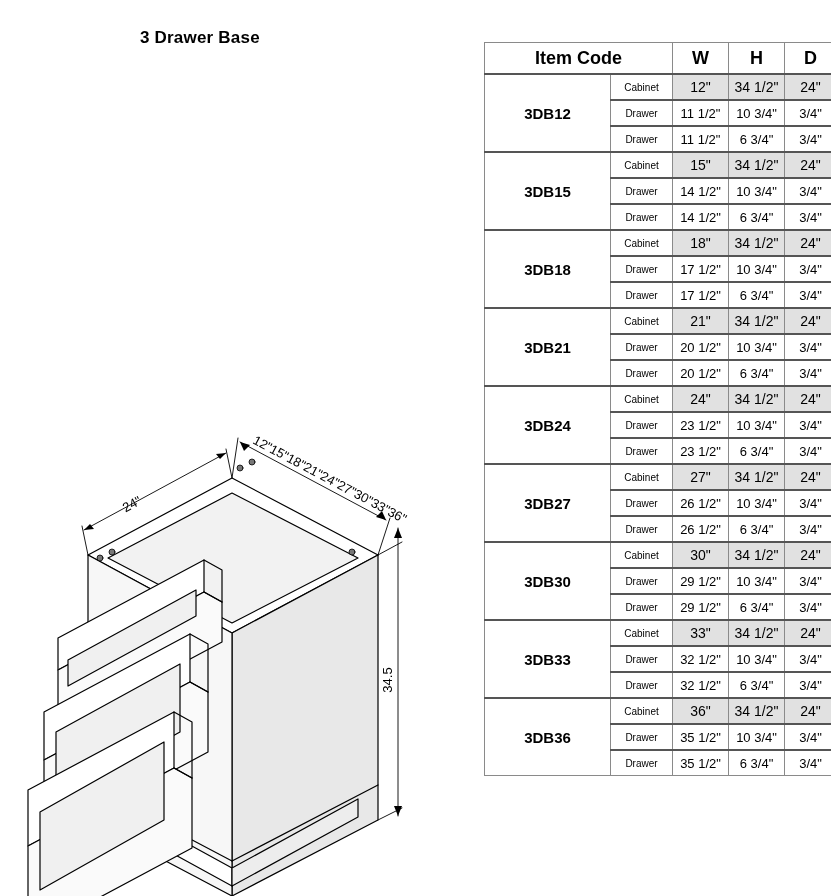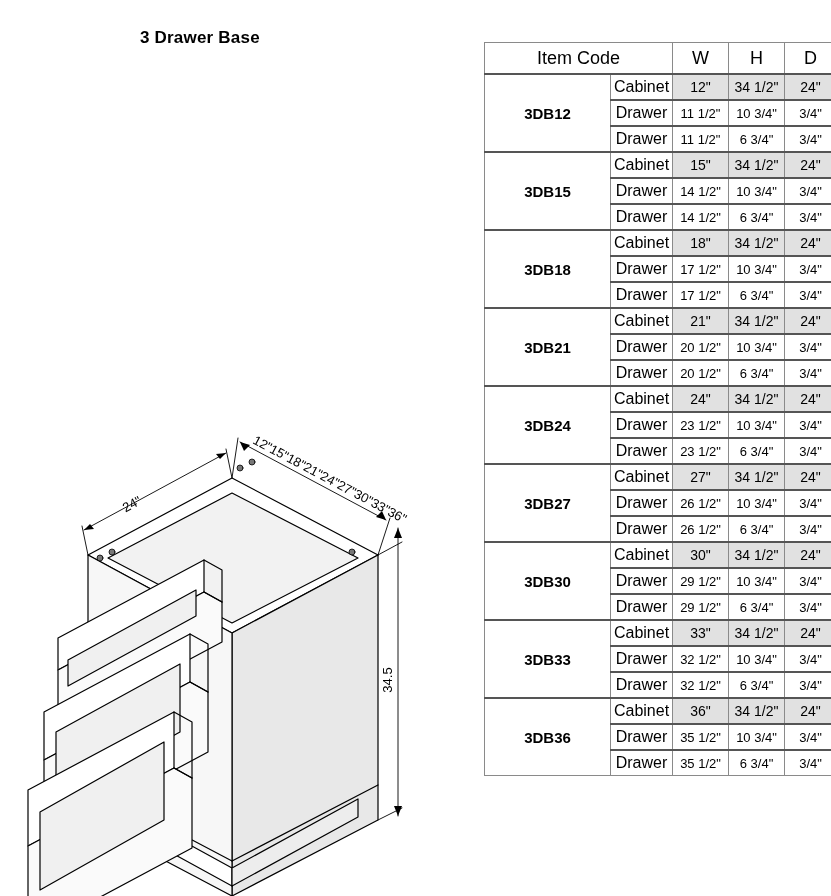--- a/index.html
+++ b/index.html
@@ -64,26 +64,26 @@
   table.spec th, table.spec td {
     border: 1px solid #8a8a8a;
     text-align: center;
     vertical-align: middle;
     padding: 0;
     background: #ffffff;
   }
   table.spec thead th {
     height: 30px;
     font-size: 18px;
-    font-weight: normal;
+    font-weight: bold;
     margin-top: 25px;
   }
   table.spec thead th.code-head { font-size: 18px; }
   td.type-cell {
-    font-size: 16px;
+    font-size: 10px;
     height: 24px;
     background: #e9e9e9;
   }
   td.val {
     font-size: 13px;
     height: 24px;
   }
   tr.row-cabinet td.val {
     background: #e1e1e1;
     font-size: 14px;

